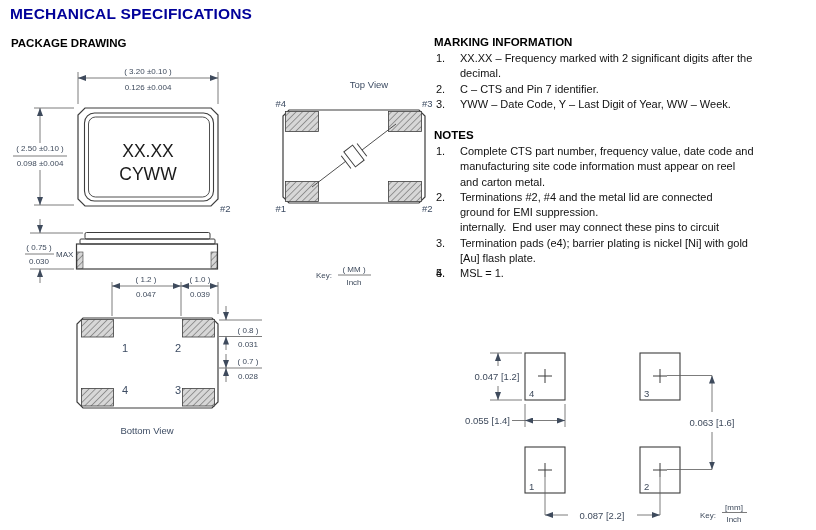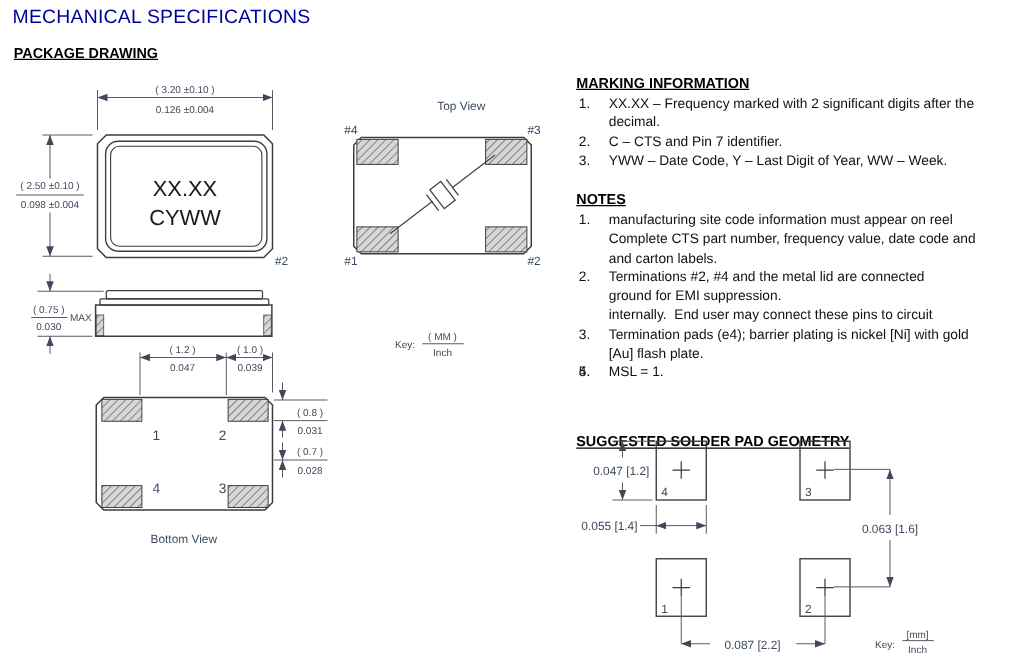--- a/index.html
+++ b/index.html
@@ -1,22 +1,22 @@
 <!DOCTYPE html>
 <html><head>
 <meta charset="utf-8">
 <style>
   html,body{margin:0;padding:0;background:#ffffff;}
   #page{position:relative;width:816px;height:530px;background:#fff;overflow:hidden;
         font-family:"Liberation Sans",sans-serif;color:#1a1a1a;}
-  #page-title{position:absolute;left:10px;top:5px;font-size:15.5px;font-weight:normal;
+  #page-title{position:absolute;left:10px;top:5px;font-size:15.5px;font-weight:bold;
         color:#000099;letter-spacing:.2px;}
-  .sec-heading{font-size:11.5px;font-weight:bold;color:#000;text-decoration:underline;}
+  .sec-heading{font-size:11.5px;font-weight:bold;color:#000;}
   #pkg-heading{position:absolute;left:11px;top:37px;}
-  .txt-section{position:absolute;left:461px;width:350px;margin-top:25px;}
+  .txt-section{position:absolute;left:434px;width:350px;}
   #sec-marking{top:36px;}
   #sec-notes{top:129px;}
   #sec-solder{top:323px;}
   .items{margin-top:3px;}
   .item{position:relative;padding-left:26px;font-size:11px;line-height:15.3px;color:#111;}
   .item .num{position:absolute;left:2px;top:0;}
   .item .line{white-space:pre;}
   svg{display:block;font-family:"Liberation Sans",sans-serif;}
   .dimtxt{fill:#3e4a5c;font-size:8px;}
   .dimtxt9{fill:#3e4a5c;font-size:9.5px;}
@@ -164,23 +164,23 @@
         <div class="line">YWW – Date Code, Y – Last Digit of Year, WW – Week.</div>
       </div>
     </div>
   </div>
 
   <div id="sec-notes" class="txt-section">
     <div class="sec-heading">NOTES</div>
     <div class="items">
       <div class="item">
         <span class="num">1.</span>
+        <div class="line">Complete CTS part number, frequency value, date code and</div>
         <div class="line">manufacturing site code information must appear on reel</div>
-        <div class="line">Complete CTS part number, frequency value, date code and</div>
-        <div class="line">and carton labels.</div>
+        <div class="line">and carton metal.</div>
       </div>
       <div class="item">
         <span class="num">2.</span>
         <div class="line">Terminations #2, #4 and the metal lid are connected</div>
         <div class="line">ground for EMI suppression.</div>
         <div class="line">internally.  End user may connect these pins to circuit</div>
       </div>
       <div class="item">
         <span class="num">3.</span>
         <div class="line">Termination pads (e4); barrier plating is nickel [Ni] with gold</div>
@@ -189,23 +189,20 @@
       <div class="item">
         <span class="num">4.</span>
       </div>
       <div class="item">
         <span class="num">5.</span>
         <div class="line">MSL = 1.</div>
       </div>
     </div>
   </div>
 
-  <div id="sec-solder" class="txt-section">
-    <div class="sec-heading">SUGGESTED SOLDER PAD GEOMETRY</div>
-  </div>
 
   <svg style="position:absolute;left:460px;top:345px;" width="356" height="185" viewBox="460 345 356 185">
     <defs>
       <marker id="ah2" viewBox="0 0 8 6" refX="8" refY="3" markerWidth="8" markerHeight="6" markerUnits="userSpaceOnUse" orient="auto-start-reverse">
         <path d="M0,0 L8,3 L0,6 Z" fill="#3e4a5c"></path>
       </marker>
     </defs>
 
     <rect class="geo" stroke-width="1.1" x="525" y="353" width="40" height="47"></rect>
     <rect class="geo" stroke-width="1.1" x="640" y="353" width="40" height="47"></rect>

